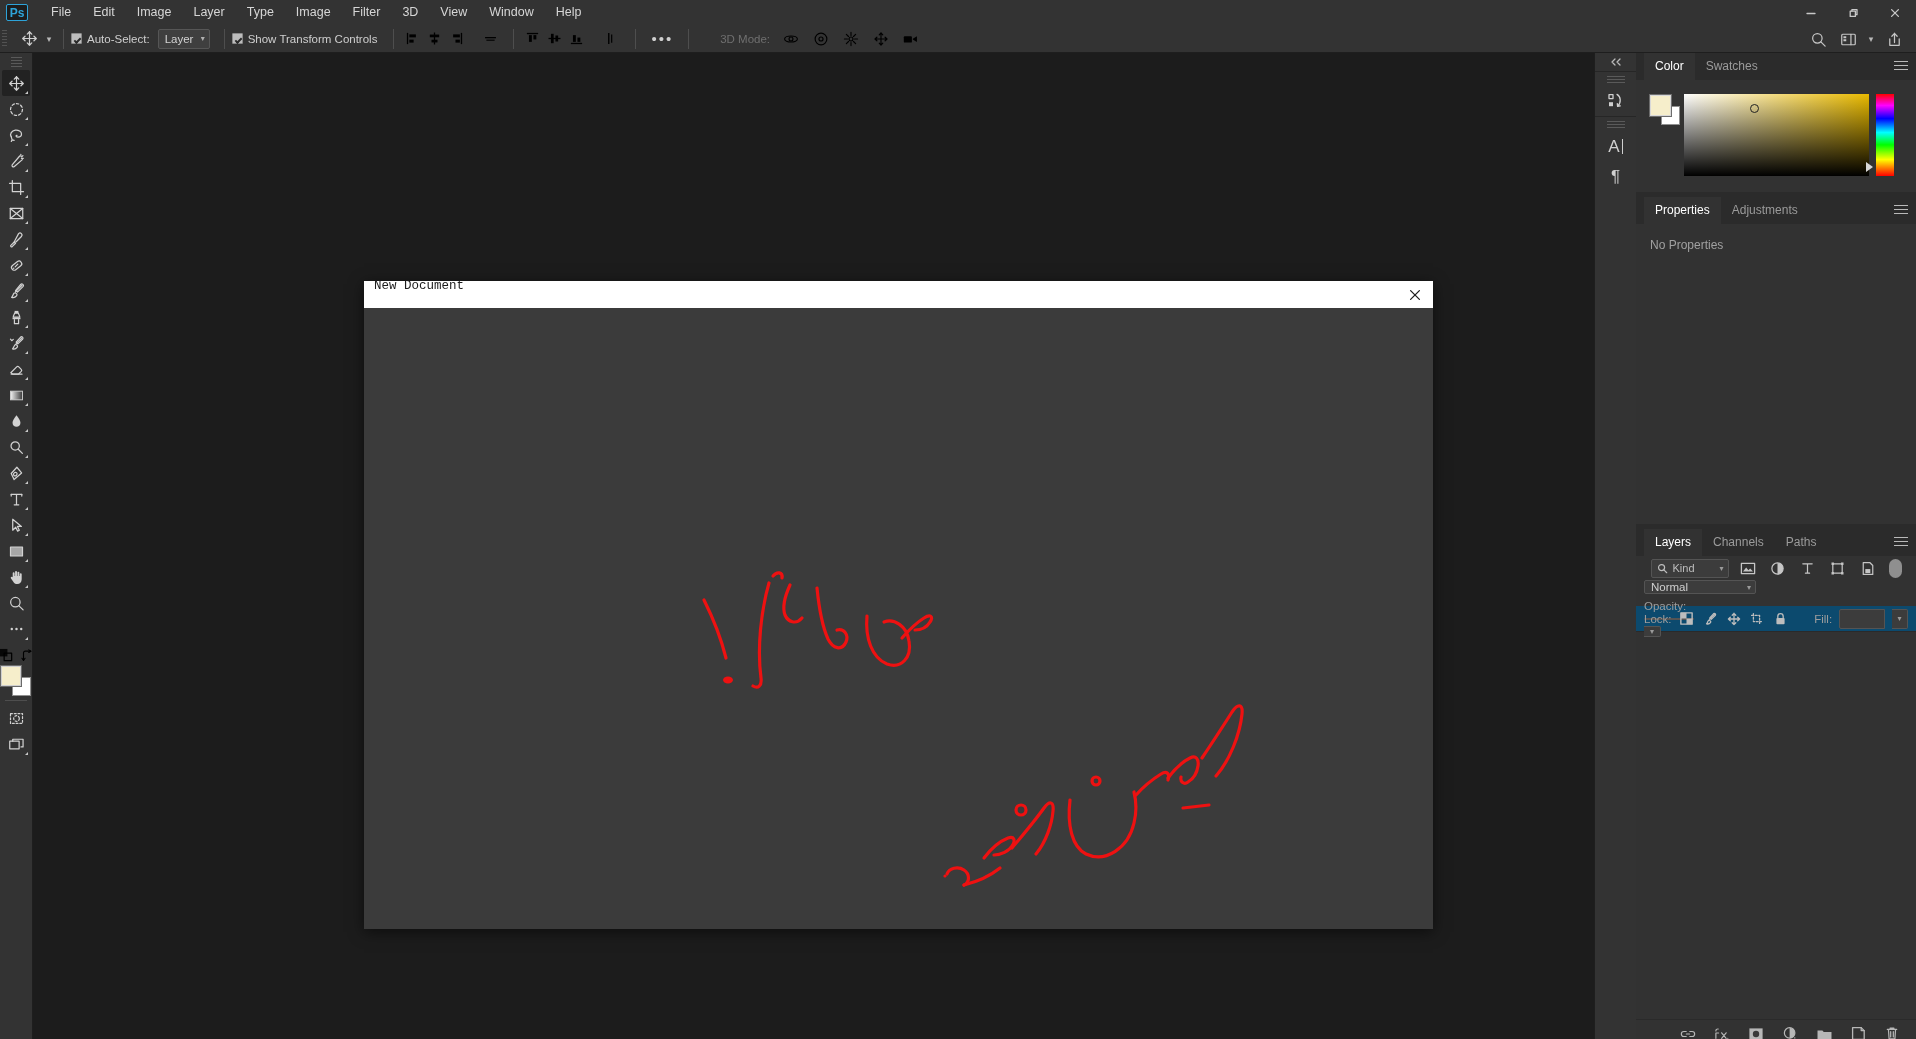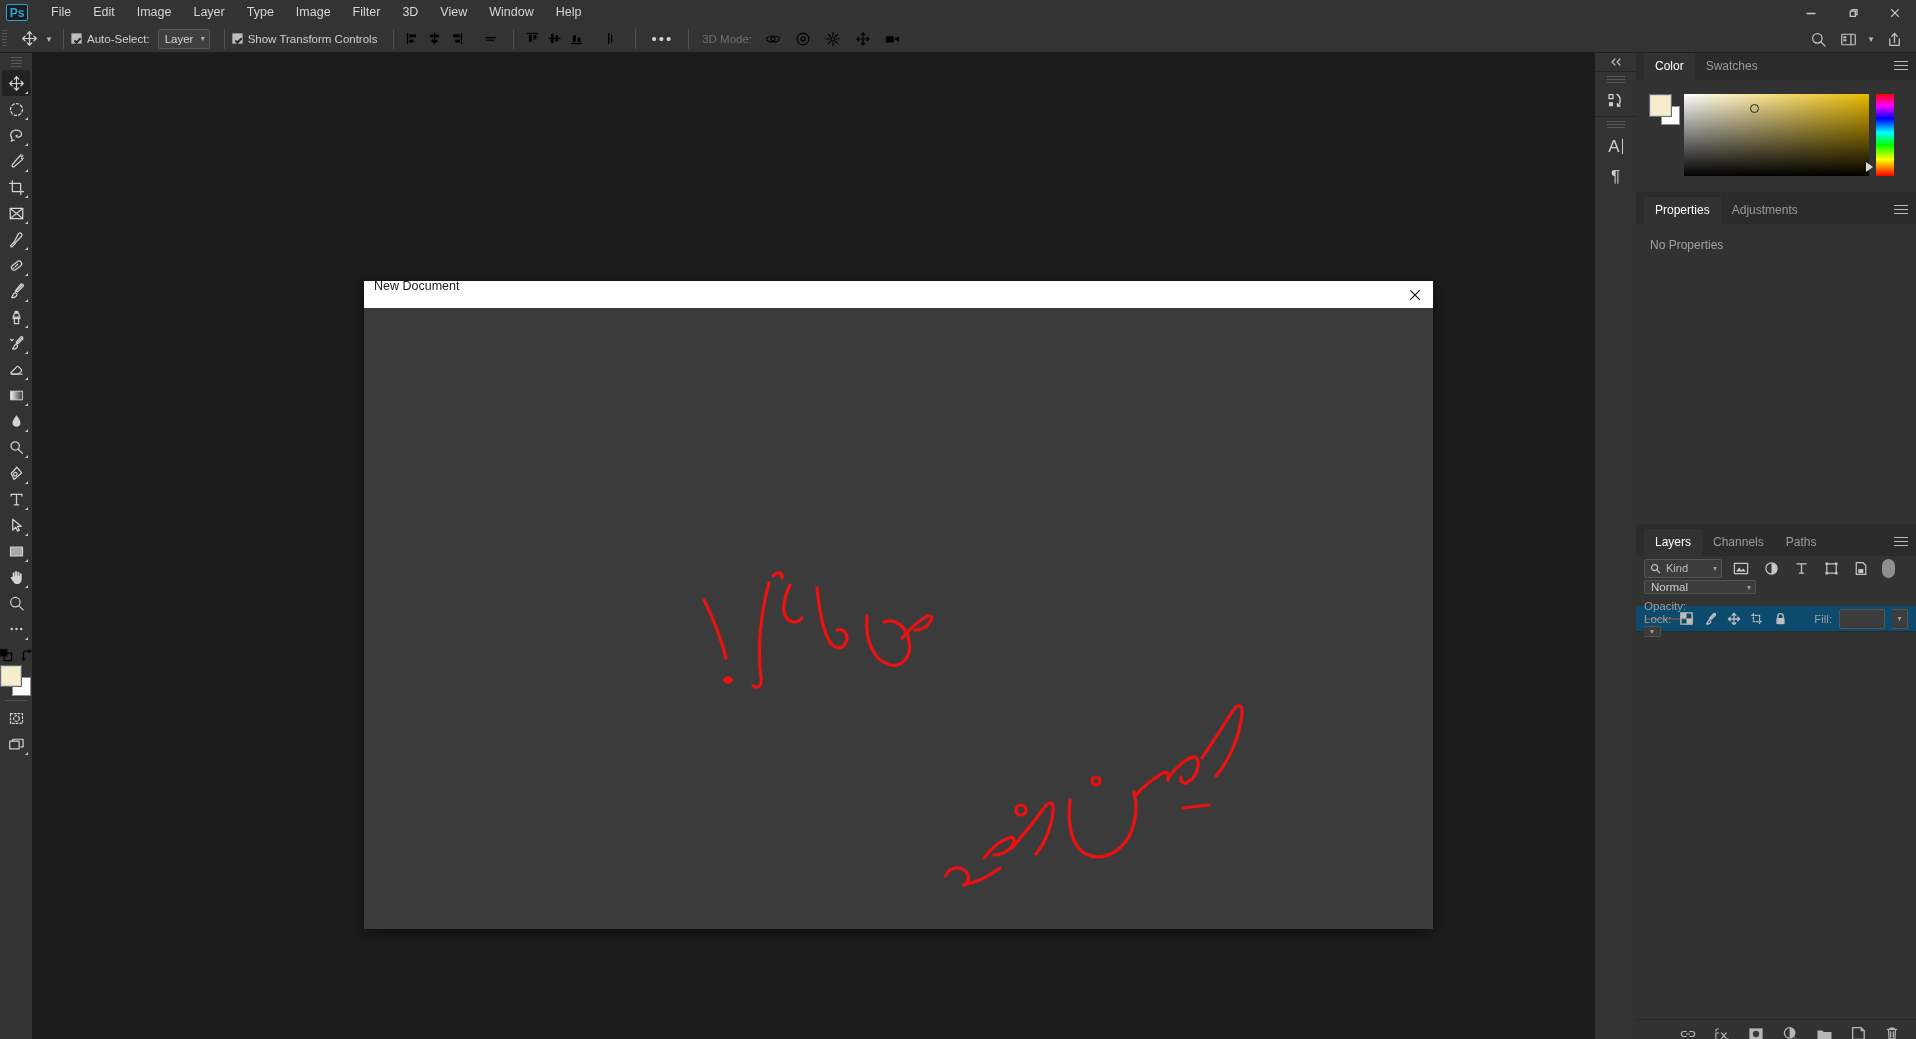--- a/index.html
+++ b/index.html
@@ -82,21 +82,21 @@
   
   .canvas-area { position:absolute; left:33px; top:53px; width:1561px; height:986px; background:#1c1c1c; }
 
   
   .dialog {
     position:absolute; left:364px; top:281px; width:1069px; height:648px;
     background:#3b3b3b; box-shadow:0 3px 14px rgba(0,0,0,.55);
   }
   .dialog-title {
     height:27px; background:#ffffff; display:flex; align-items:center;
-    padding:0 0 17px 10px; position:relative;
+    padding:0 0 17px 10px; position:relative;font-family:Liberation Mono, monospace;
   }
   .dialog-title .t { color:#1c1c1c; font-size:12.5px; }
   .dialog-close {
     position:absolute; right:0; top:0; width:36px; height:27px;
     display:flex; align-items:center; justify-content:center; color:#1f1f1f;
   }
   .dialog-body { position:absolute; left:0; top:27px; width:1069px; height:621px; background:#3b3b3b; overflow:hidden;}
   .ink { position:absolute; left:0; top:0; width:1069px; height:621px; pointer-events:none;}
 
   
@@ -135,21 +135,21 @@
     background: linear-gradient(to bottom,#ff0000 0%,#ff00ff 14%,#0000ff 30%,#00ffff 47%,#00ff00 62%,#ffff00 80%,#ff0000 100%);
   }
   .cp-hue-marker{ position:absolute; left:230px; top:82px; width:0;height:0;
     border-top:5px solid transparent;border-bottom:5px solid transparent;border-left:7px solid #d9d9d9;}
 
   .panel-divider{ height:5px; background:#2b2b2b;}
   .propbody{ background:#323232; height:300px; padding:14px 0 0 14px; }
   .propbody .np { color:#a0a0a0; font-size:12px;}
 
   
-  .layerbar { height:24px; display:flex; align-items:center; padding:0 8px; gap:8px; background:#323232;}
+  .layerbar { height:24px; display:flex; align-items:center; padding:0 8px; gap:8px; background:#323232;justify-content:center;}
   .kindbox { width:78px;height:19px;background:#3c3c3c;border:1px solid #545454;border-radius:2px;
     display:flex;align-items:center;gap:5px;padding:0 4px 0 5px;color:#bdbdbd;font-size:11px;}
   .kindbox .arw{ margin-left:auto;font-size:8px;color:#9a9a9a;}
   .lf-ico{ width:22px;height:20px;display:flex;align-items:center;justify-content:center;color:#c6c6c6;}
   .togg{ width:13px;height:19px;border-radius:7px;background:#8f8f8f; margin-left:2px;}
 
   .blendrow{ height:26px; display:flex; align-items:flex-start; padding:0 8px; gap:6px; background:#323232;flex-direction:column;}
   .blendbox{ width:112px;height:20px;background:#3c3c3c;border:1px solid #545454;border-radius:2px;
     display:flex;align-items:center;padding:0 4px 0 6px;color:#cfcfcf;font-size:11.5px;}
   .blendbox .arw{margin-left:auto;font-size:8px;color:#9a9a9a;}
@@ -290,21 +290,21 @@
       <svg width="15" height="15" viewBox="0 0 16 16">
         <path class="icf" d="M5.4 2.2h1.5v11.6H5.4z"></path>
           <path class="icf" d="M8.6 3.6h1.3v8.8H8.6z"></path>
       </svg>
     </div>
 
     <div class="opt-sep" style="margin-left:14px"></div>
     <div class="dots">•••</div>
     <div class="opt-sep"></div>
 
-    <div class="label-dim" style="margin-left:6px">3D Mode:</div>
+    <div class="label-dim" style="margin-left:24px">3D Mode:</div>
 
     <div class="align-btn" style="margin-left:10px">
       <svg width="16" height="16" viewBox="0 0 18 18">
         <ellipse class="ic" cx="9" cy="9" rx="7.2" ry="3.4"></ellipse>
           <circle class="ic" cx="9" cy="9" r="2.2"></circle>
       </svg>
     </div>
     <div class="align-btn" style="margin-left:8px">
       <svg width="16" height="16" viewBox="0 0 18 18">
         <circle class="ic" cx="9" cy="9" r="6.6"></circle>

